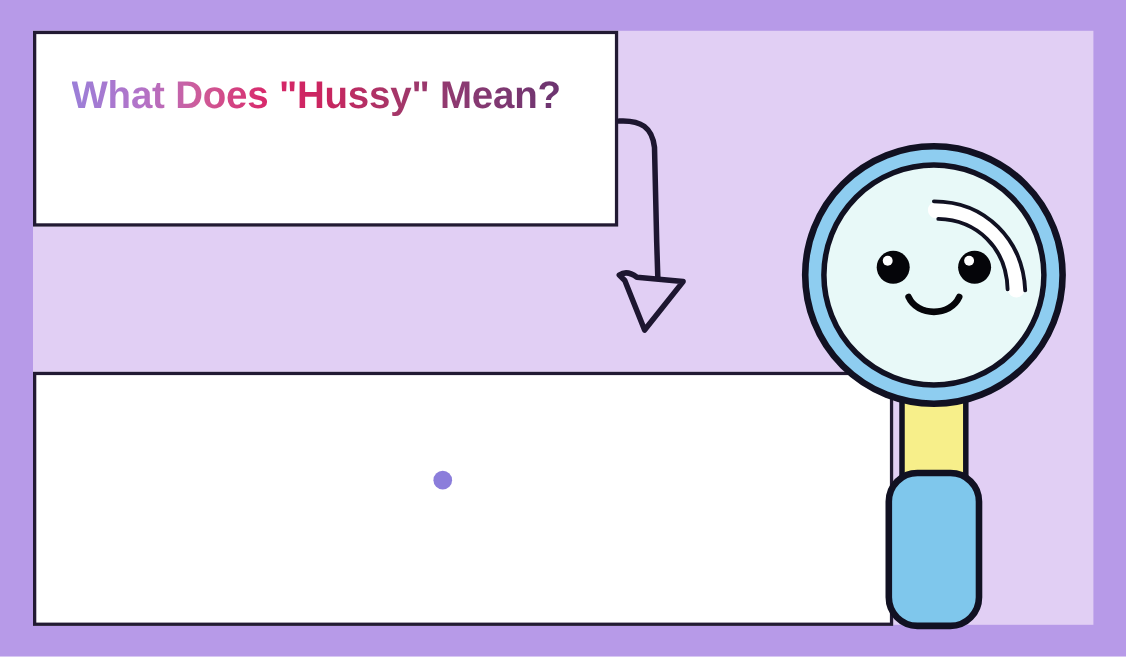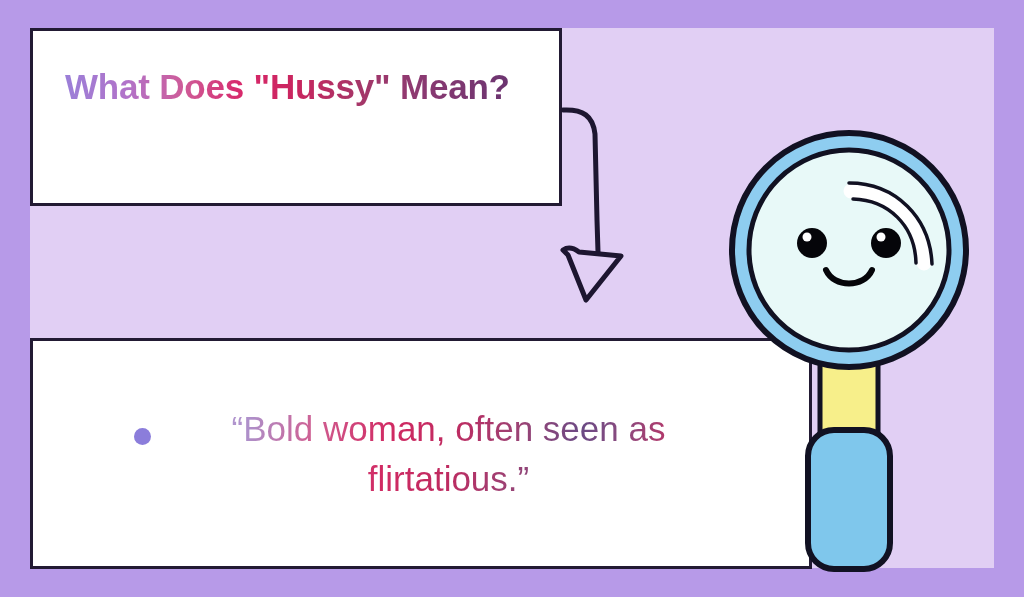--- a/index.html
+++ b/index.html
@@ -156,21 +156,20 @@
              C 24 146, 30 149, 34 152
              L 76 156
              L 41 200
              L 23 155
              Z" fill="none" stroke="#1d1630" stroke-width="5" stroke-linecap="round" stroke-linejoin="round"></path>
   </svg>
 
   <div id="definition-card">
     <div id="definition-row">
       <div id="bullet-dot"></div>
-      <div id="definition-text">“Bold woman, often seen as flirtatious.”</div>
     </div>
   </div>
 
   <svg id="magnifier" viewBox="0 0 268 448" xmlns="http://www.w3.org/2000/svg">
 
     <g>
       <rect x="104" y="222" width="58" height="95" fill="#f7ef8a" stroke="#111122" stroke-width="5"></rect>
     </g>
 
     <g>

